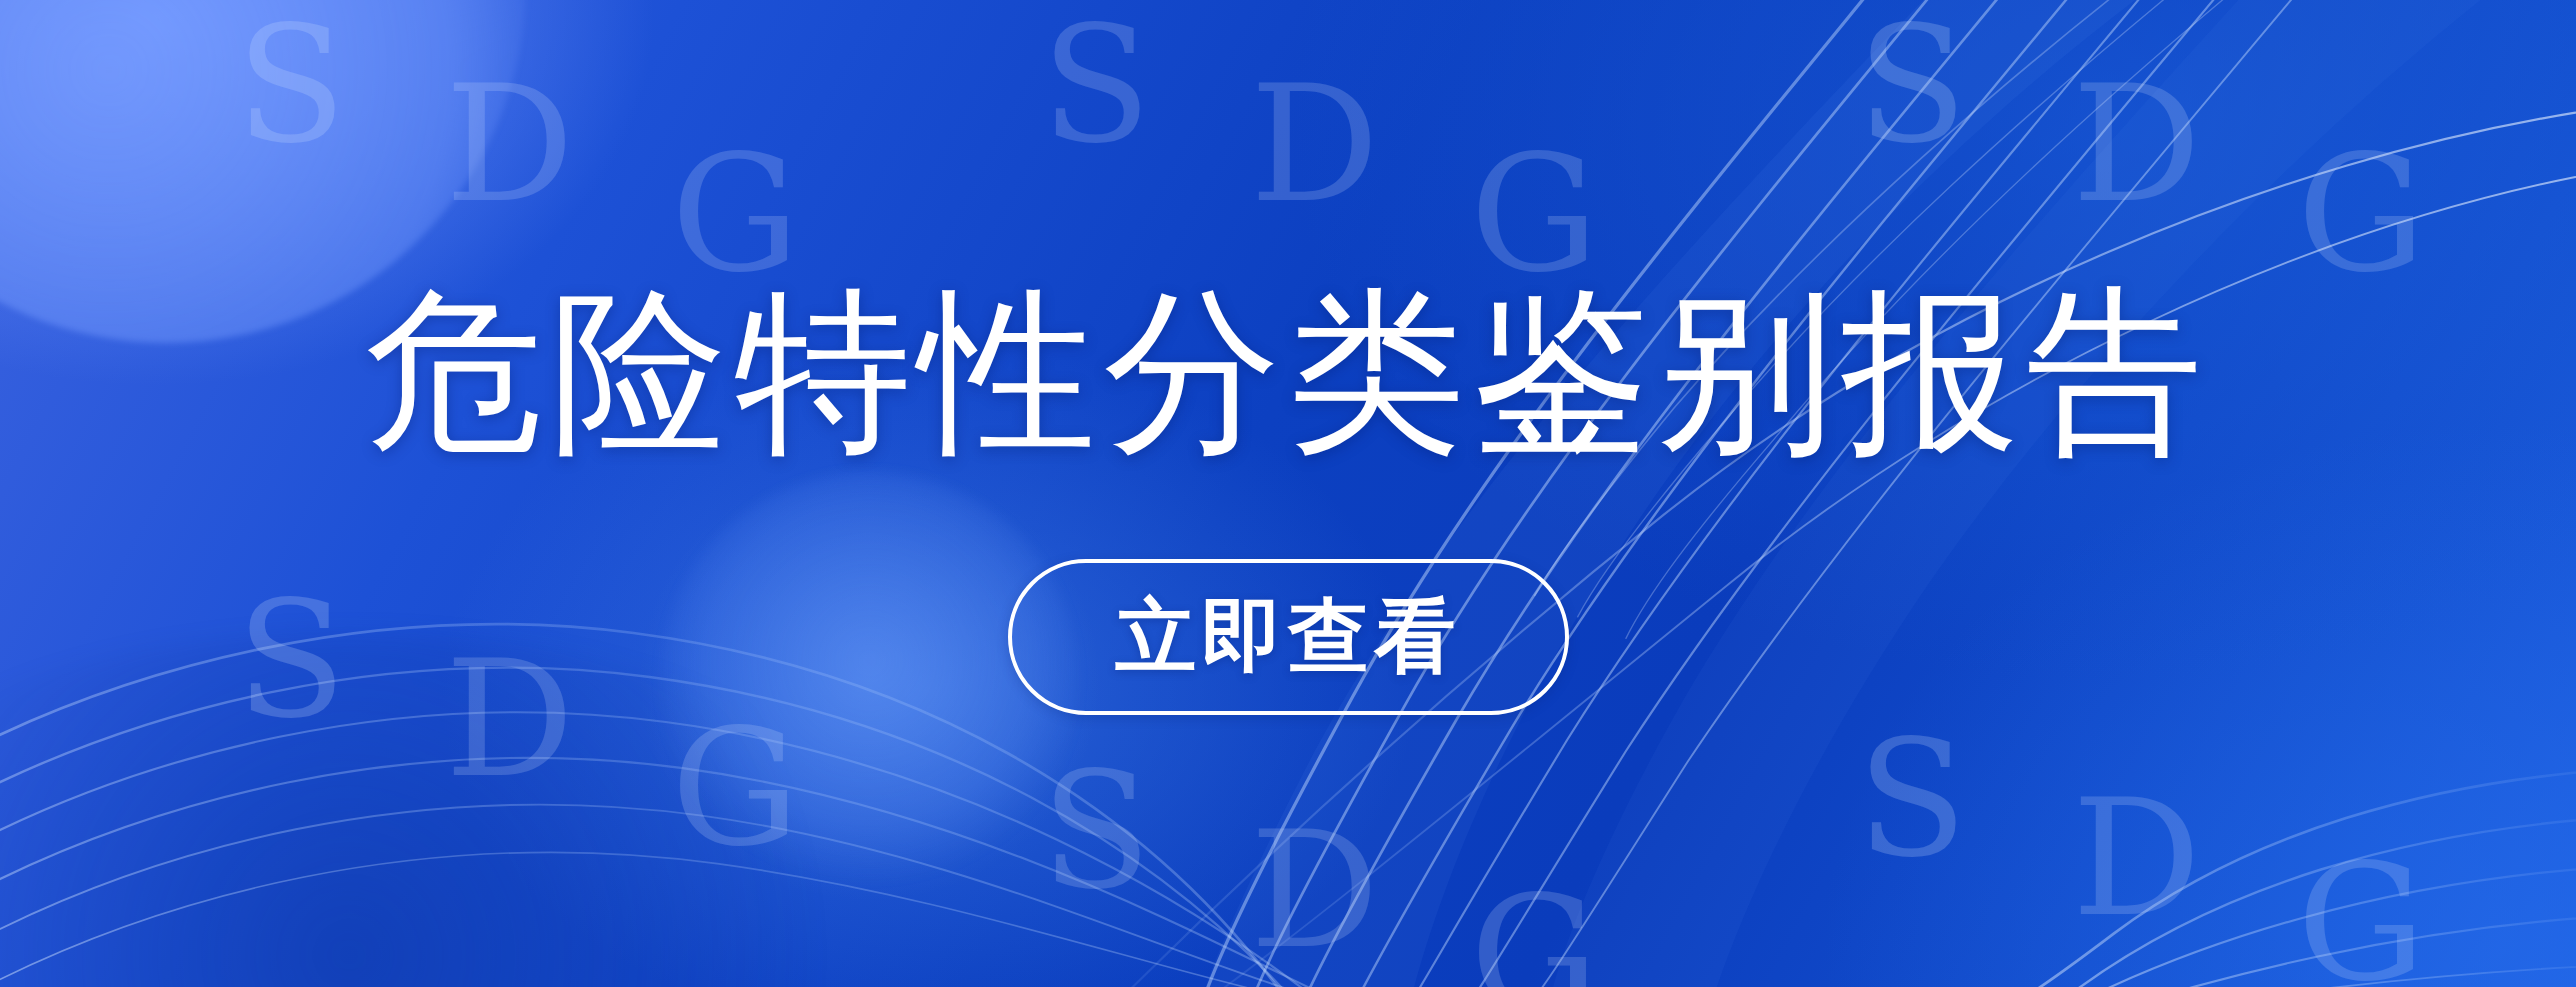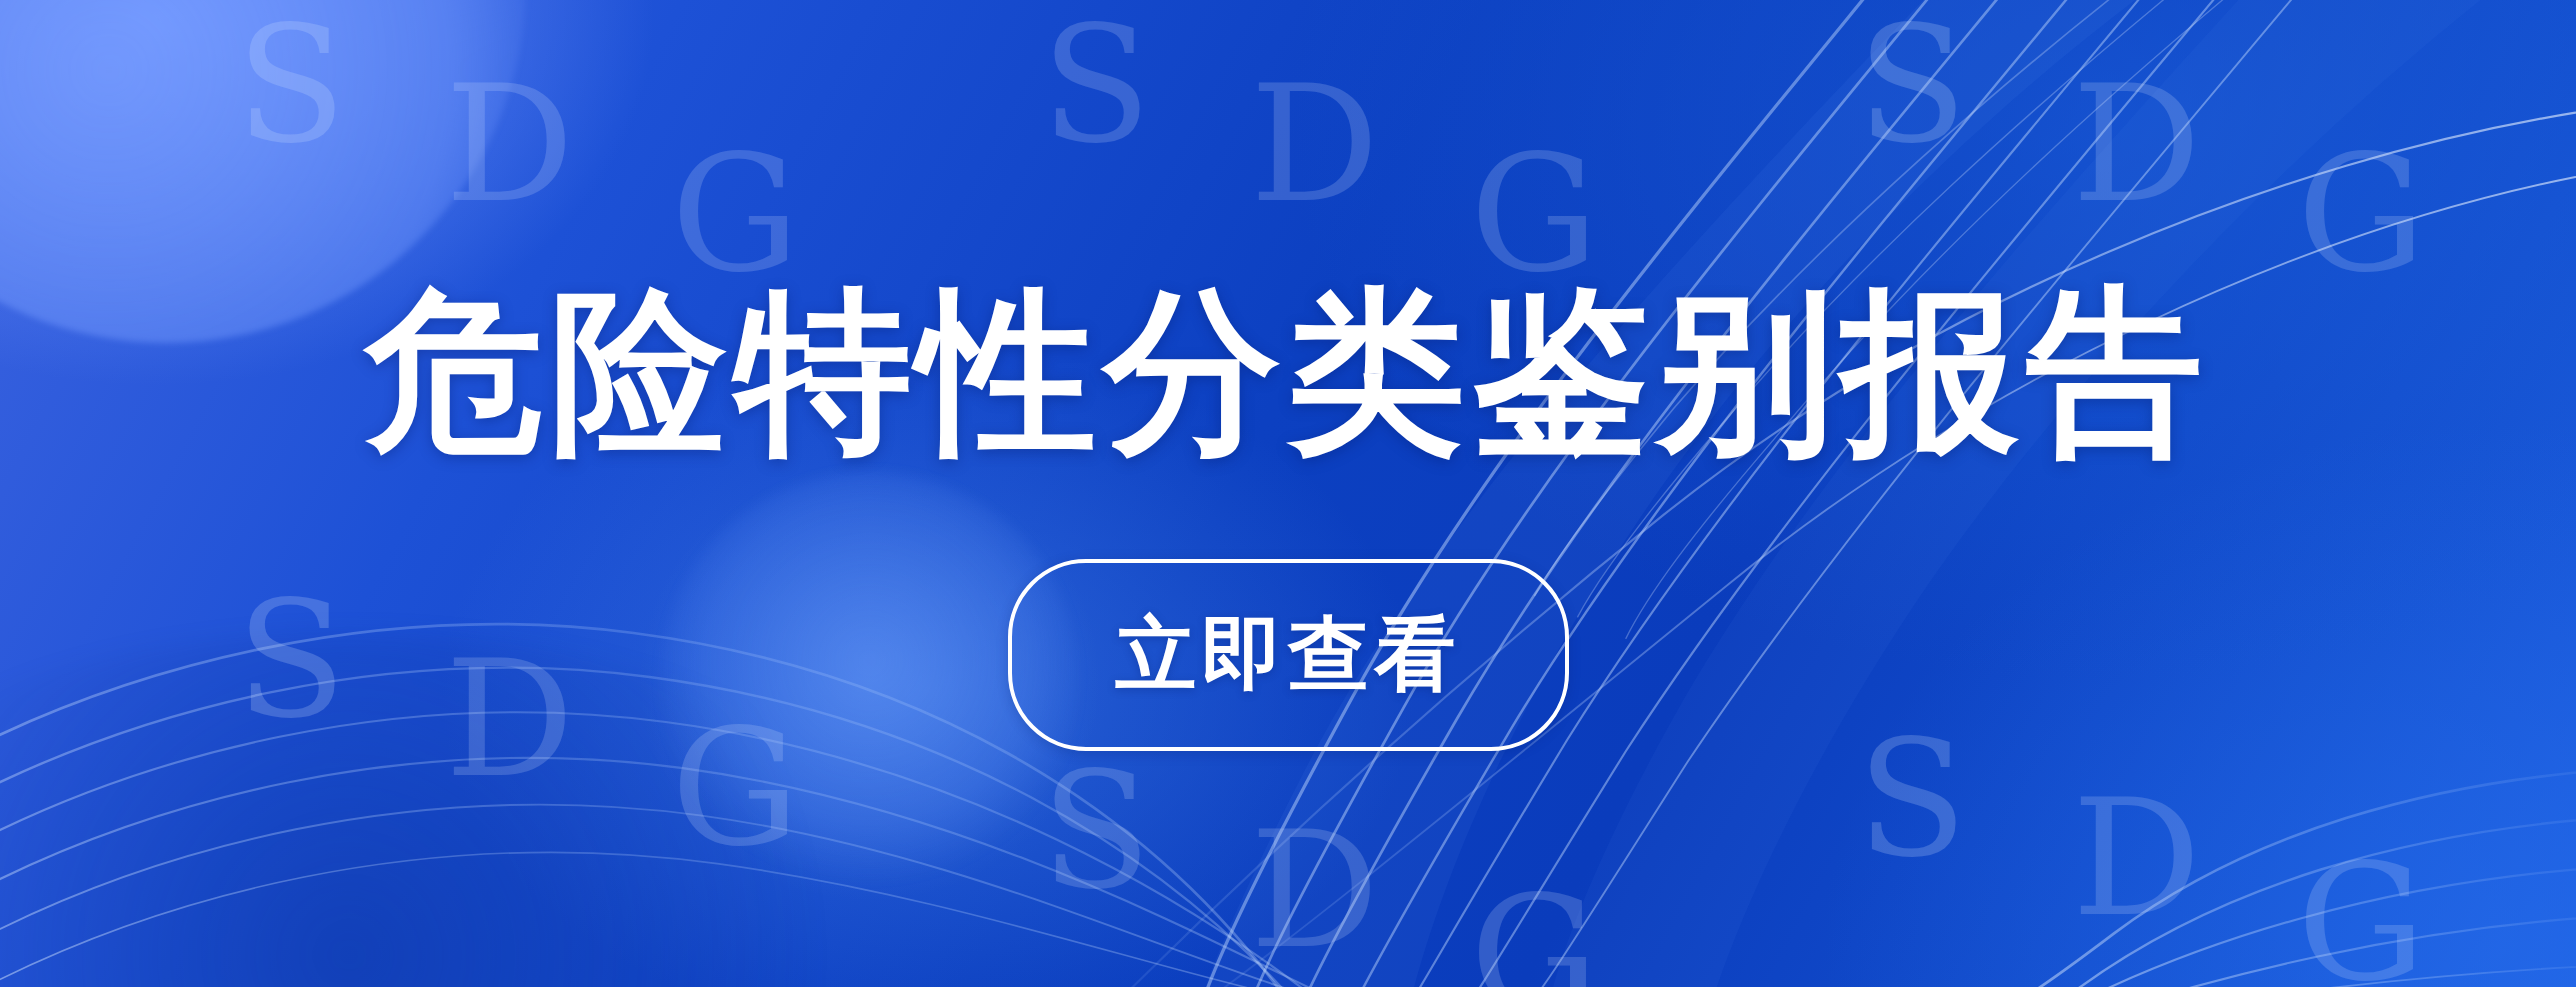--- a/index.html
+++ b/index.html
@@ -76,36 +76,36 @@
     position: absolute;
     inset: 0;
     display: flex;
     flex-direction: column;
     align-items: center;
     justify-content: flex-start;
   }
   .title {
     margin-top: 255px;
     font-size: 177px;
-    font-weight: 700;
+    font-weight: 400;
     color: #ffffff;
     letter-spacing: 7.5px;
     white-space: nowrap;
     text-shadow: 0 3.2px 14px rgba(4,30,110,0.38);
     font-family: "DejaVu Sans", "Liberation Sans", sans-serif;
   }
   .cta-wrap {
     margin-top: 65px;
     display: flex;
     justify-content: center;
   }
   .cta {
     box-sizing: border-box;
     width: 561px;
-    height: 192px;
+    height: 156px;
     border: 4.8px solid #ffffff;
     border-radius: 78px;
     display: flex;
     align-items: center;
     justify-content: center;
     background: transparent;
     box-shadow: 0 2.7px 11.8px rgba(4,30,110,0.22);
   }
   .cta-label {
     font-size: 81px;

